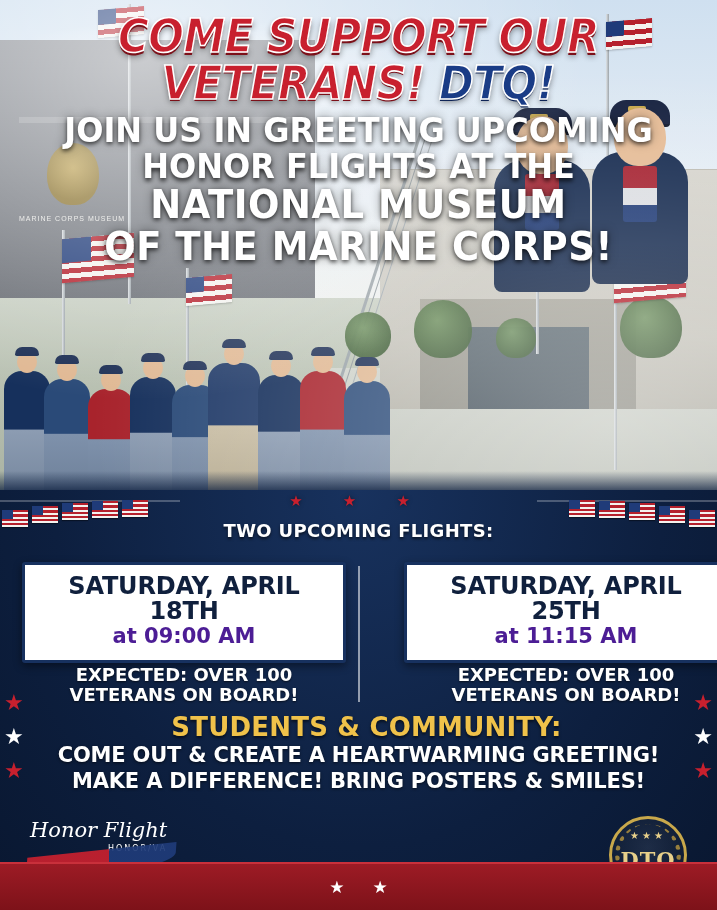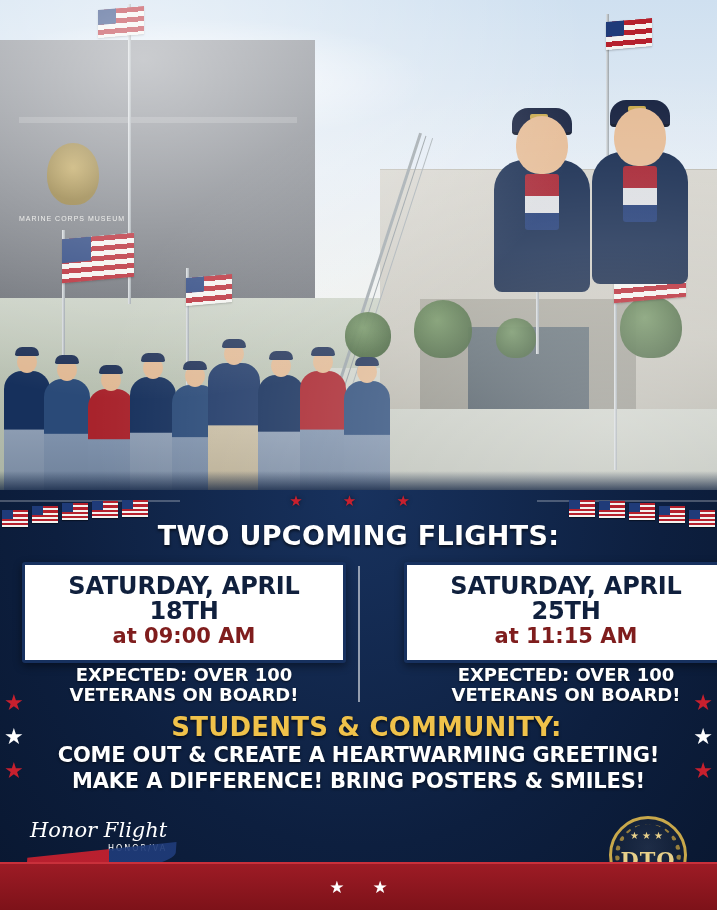--- a/index.html
+++ b/index.html
@@ -336,21 +336,21 @@
     background: rgba(255,255,255,.25);
   }
 
   .two-flights {
     position: absolute;
     left: 0; top: 30px;
     width: 100%;
     text-align: center;
     font-family: "DejaVu Sans", sans-serif;
     font-weight: bold;
-    font-size: 27px;
+    font-size: 18px;
     color: #ffffff;
     letter-spacing: 0.3px;
     text-shadow: 0 2px 3px rgba(0,0,0,.6);
   }
 
   .cards {
     position: absolute;
     left: 22px; top: 72px;
     width: 706px;
     display: flex;
@@ -370,21 +370,21 @@
     font-weight: bold;
     font-size: 24px;
     color: #10203d;
     line-height: 1.05;
     letter-spacing: -0.2px;
   }
   .card-time {
     font-family: "DejaVu Sans", sans-serif;
     font-weight: bold;
     font-size: 21px;
-    color: #7f1d1d;
+    color: #4c1d95;
     line-height: 1.2;
   }
   .card-note {
     margin-top: 2px;
     font-family: "DejaVu Sans", sans-serif;
     font-weight: bold;
     font-size: 18px;
     color: #ffffff;
     line-height: 1.12;
     text-shadow: 0 1px 2px rgba(0,0,0,.6);
@@ -616,20 +616,32 @@
         </div>
       <div class="person" style="left:344px;height:116px;">
           <div class="head"></div>
         </div>
     </div>
 
     <div class="wash"></div>
     <div class="art-fade-bottom"></div>
   </div>
 
+  <div class="headline-wrap">
+    <div class="headline">
+      <span>COME SUPPORT OUR VETERANS!</span>
+      <span class="dtq">DTQ!</span>
+    </div>
+    <div class="subhead">
+      <span>JOIN US IN GREETING UPCOMING</span><br>
+      <span>HONOR FLIGHTS AT THE</span>
+      <span class="big">NATIONAL MUSEUM</span>
+      <span class="big">OF THE MARINE CORPS!</span>
+    </div>
+  </div>
 
   <div class="lower">
 
     <div class="star-divider">★ ★ ★</div>
 
     <div class="bunting left">
       <div class="bstring"></div>
       <div class="bflag" style="left:2px;top:10px;"></div>
       <div class="bflag" style="left:32px;top:6px;"></div>
       <div class="bflag" style="left:62px;top:3px;"></div>

